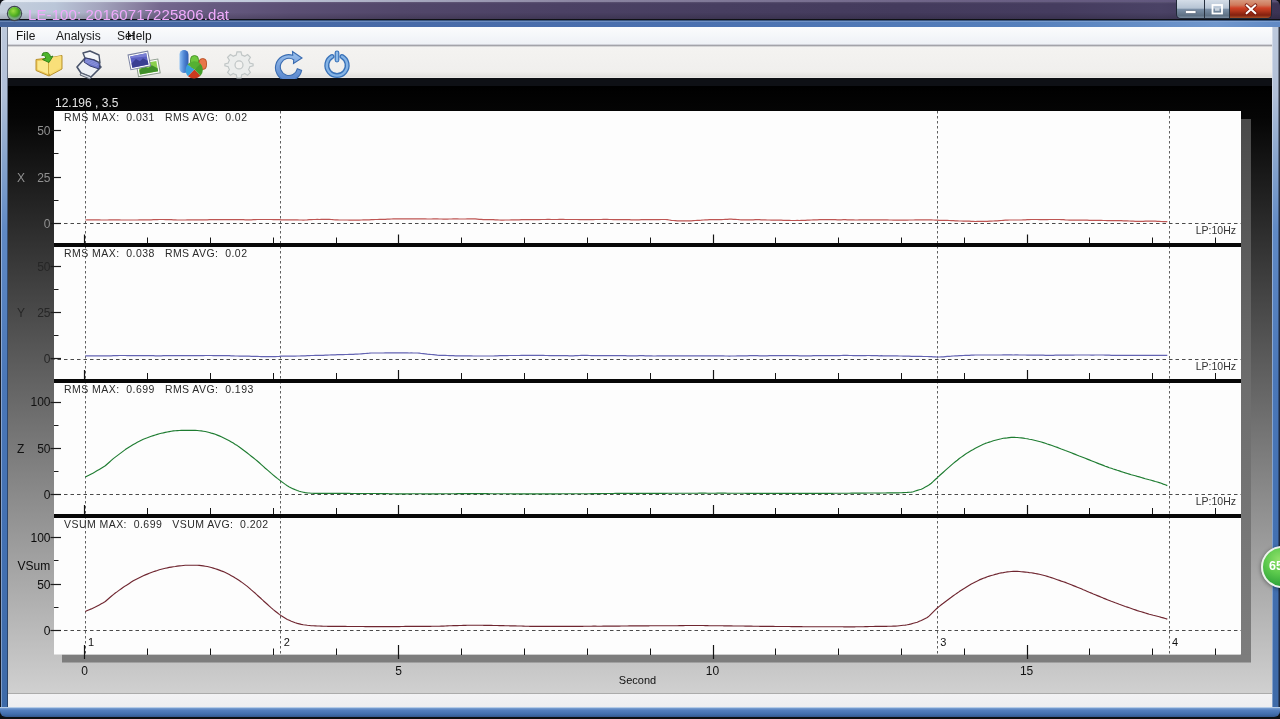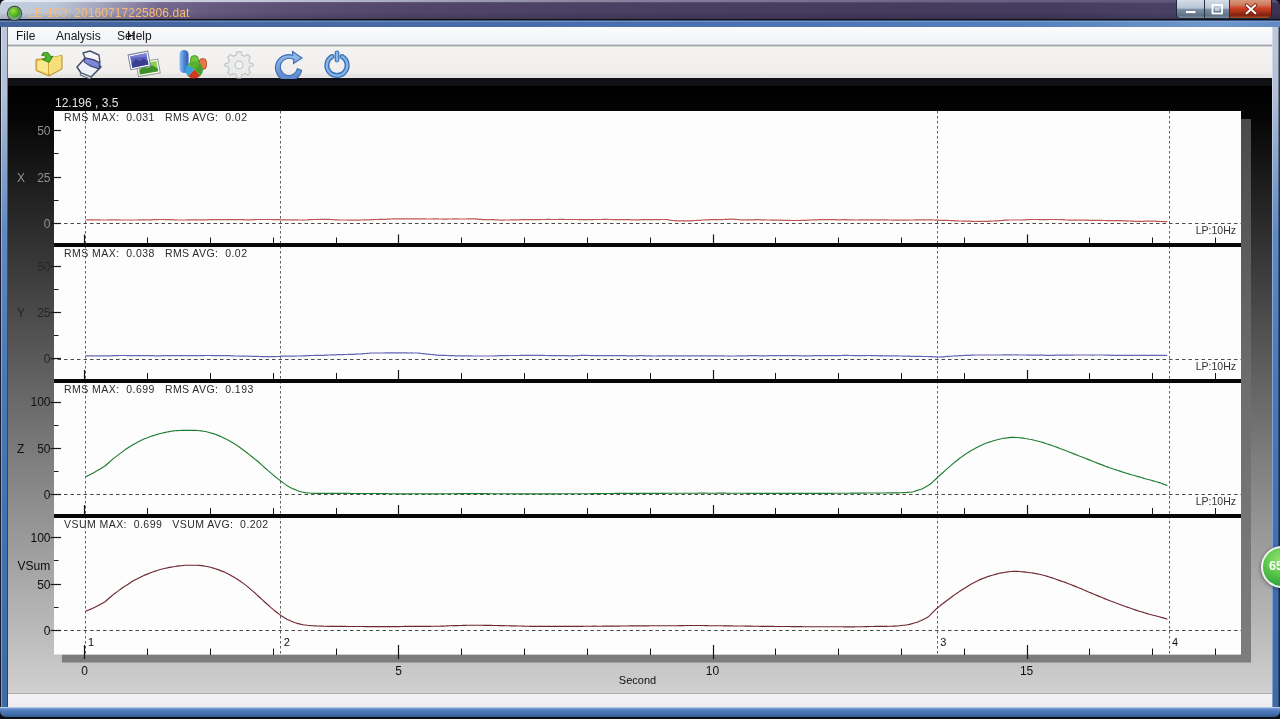--- a/index.html
+++ b/index.html
@@ -13,21 +13,21 @@
       #443b5d 900px,#453c5f 1060px,#4a4265 1160px,#3f3759 1240px,#3b3354 1280px);}
   #cap .hl{position:absolute;left:0;top:0;width:1280px;height:2px;
     background:linear-gradient(90deg,#eaf0f8 0%,#c8d2e2 20%,#8f8aa6 45%,#6d6287 75%,#5a5078 100%);opacity:.9;}
   #cap .band{position:absolute;left:0;top:20px;width:1280px;height:7px;
     background:linear-gradient(90deg,#44639a 0%,#4769a6 25%,#4b71b0 55%,#5580bc 80%,#6f96cc 95%,#6089c4 100%);
     border-top:1px solid #3a5680;box-sizing:border-box;
     box-shadow:inset 0 1px 0 rgba(160,185,220,.4);}
   #appico{position:absolute;left:8px;top:7px;width:13px;height:13px;border-radius:50%;
     background:radial-gradient(circle at 40% 30%,#9ede44 0%,#55b422 38%,#2a8516 62%,#124818 88%,#0d3416 100%);
     box-shadow:0 0 0 1.2px #3f464e, inset 0 -2.5px 2px rgba(190,205,220,.6);}
-  #title{position:absolute;left:28px;top:6px;font-size:12px;color:#fdba74;letter-spacing:.1px;}
+  #title{position:absolute;left:28px;top:6px;font-size:15px;color:#f0abfc;letter-spacing:.1px;}
   
   #caps{position:absolute;left:1176px;top:0;width:96px;height:19px;border:1px solid #1f2836;border-top:none;
     border-radius:0 0 5px 5px;overflow:hidden;box-sizing:border-box;display:flex;}
   #caps .b{height:100%;box-sizing:border-box;position:relative;}
   #caps .mm{background:linear-gradient(180deg,#d4dde8 0%,#b6c4d4 45%,#7b8fa6 52%,#5f7285 86%,#7b8da0 100%);}
   #caps .b + .b{border-left:1px solid #27313f;}
   #caps .min{width:27px;}
   #caps .max{width:25px;}
   #caps .cls{width:42px;background:linear-gradient(180deg,#d89a80 0%,#cf7a5c 28%,#cf4126 45%,#b5371c 60%,#82200f 84%,#a55028 100%);}
   #caps svg{position:absolute;left:0;top:0;}

